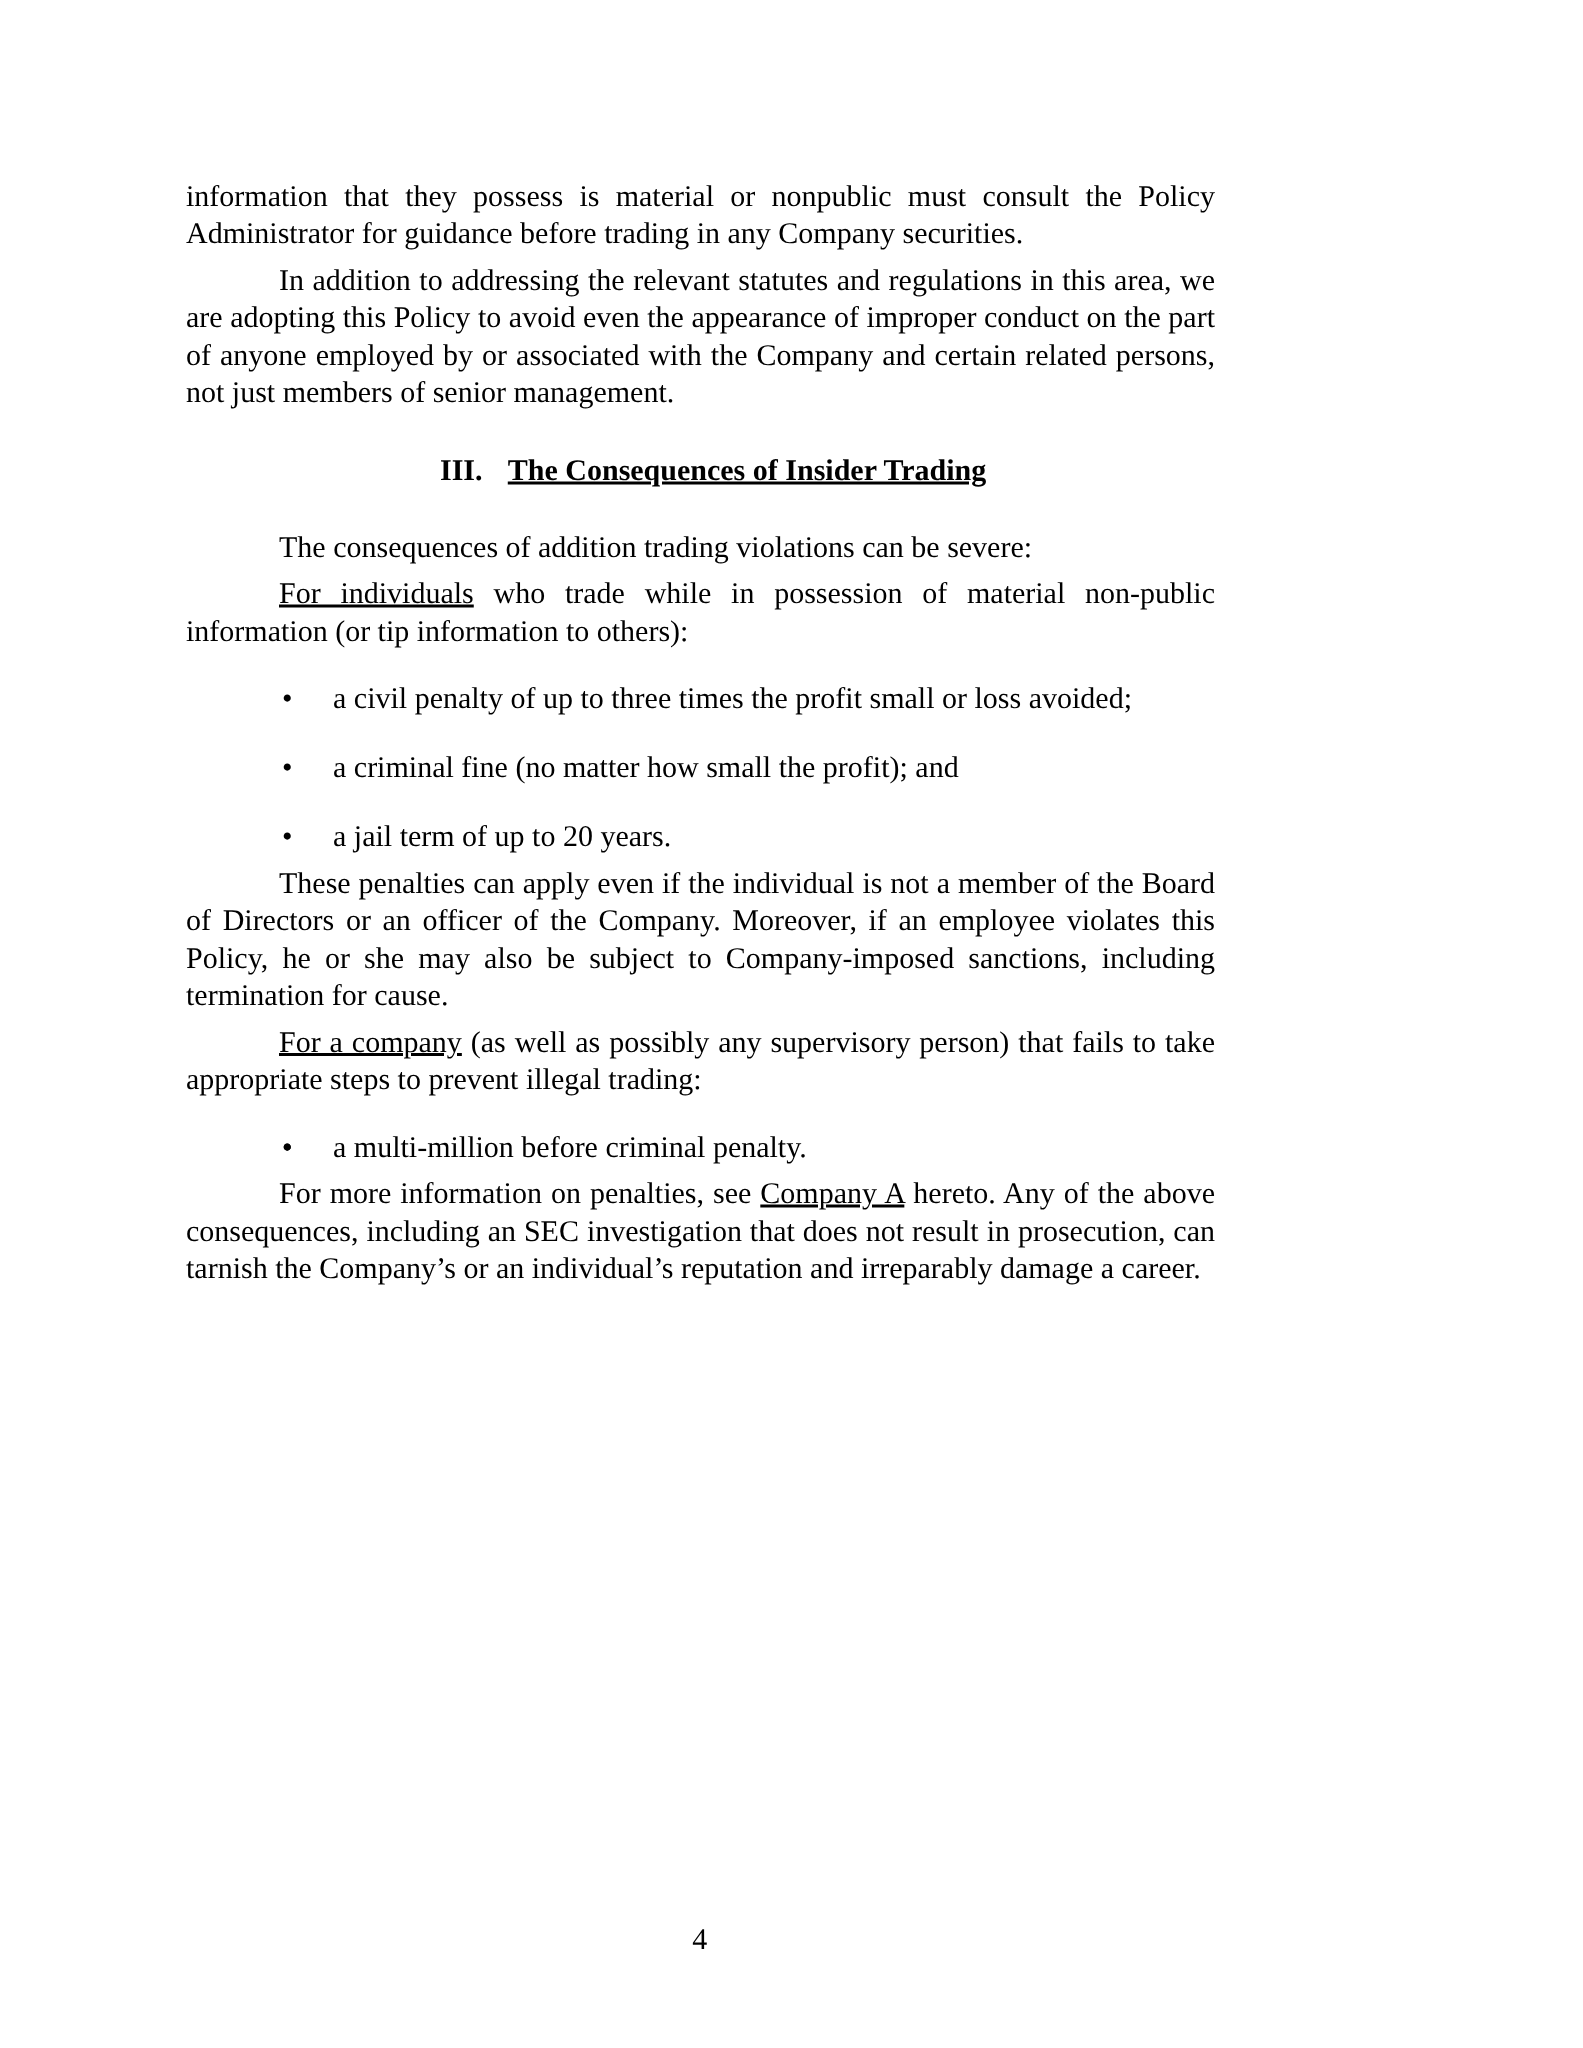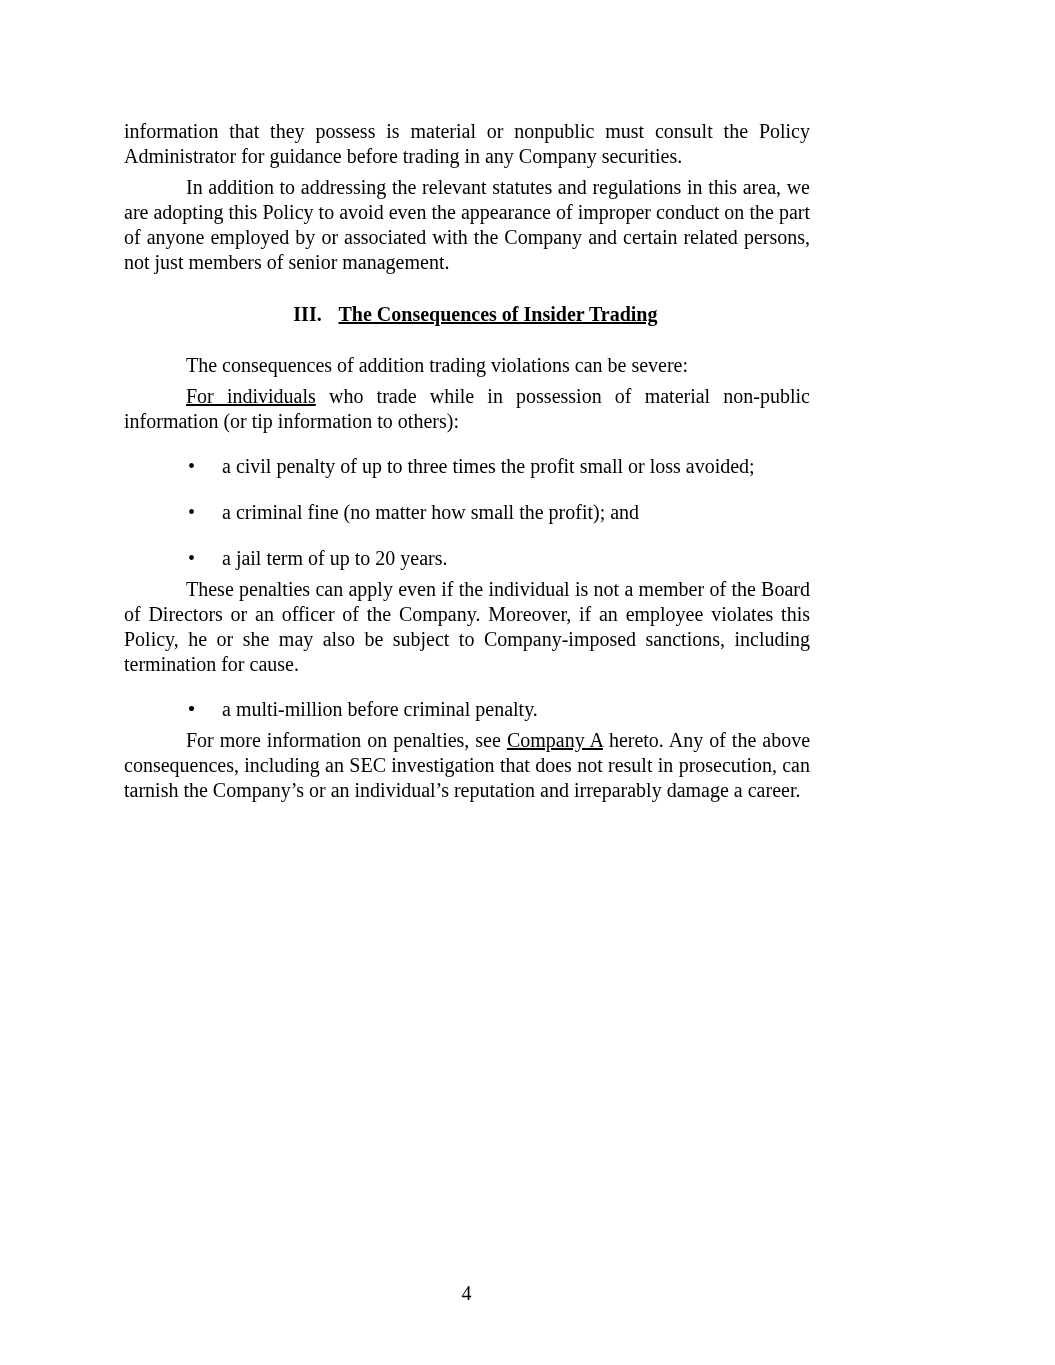--- a/index.html
+++ b/index.html
@@ -83,20 +83,21 @@
         <span>a criminal fine (no matter how small the profit); and</span>
       </div>
       <div class="bullet-item gap">
         <span class="bullet-marker">•</span>
         <span>a jail term of up to 20 years.</span>
       </div>
     </div>
 
     <p class="para indent">These penalties can apply even if the individual is not a member of the Board of Directors or an officer of the Company. Moreover, if an employee violates this Policy, he or she may also be subject to Company-imposed sanctions, including termination for cause.</p>
 
+    <p class="para indent"><span class="underline">For a company</span><span> (as well as possibly any supervisory person) that fails to take appropriate steps to prevent illegal trading:</span></p>
 
     <div>
       <div class="bullet-item">
         <span class="bullet-marker">•</span>
       </div>
       <div class="bullet-item">
         <span class="bullet-marker">•</span>
         <span>a multi-million before criminal penalty.</span>
       </div>
     </div>

